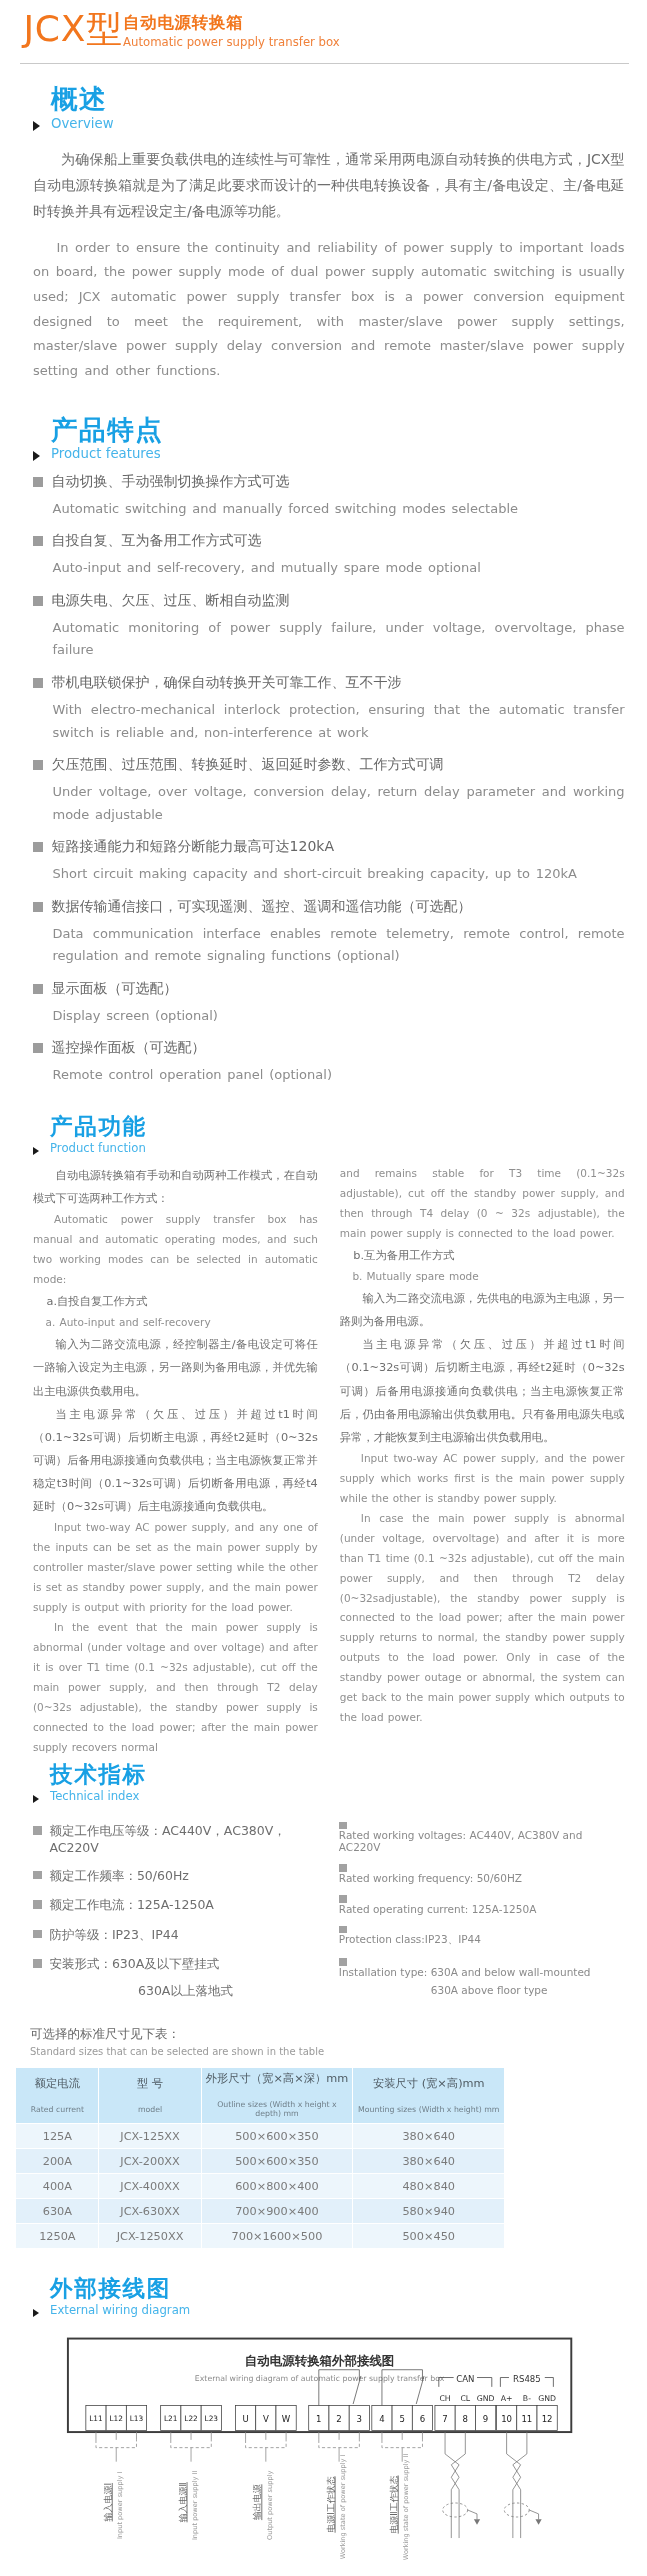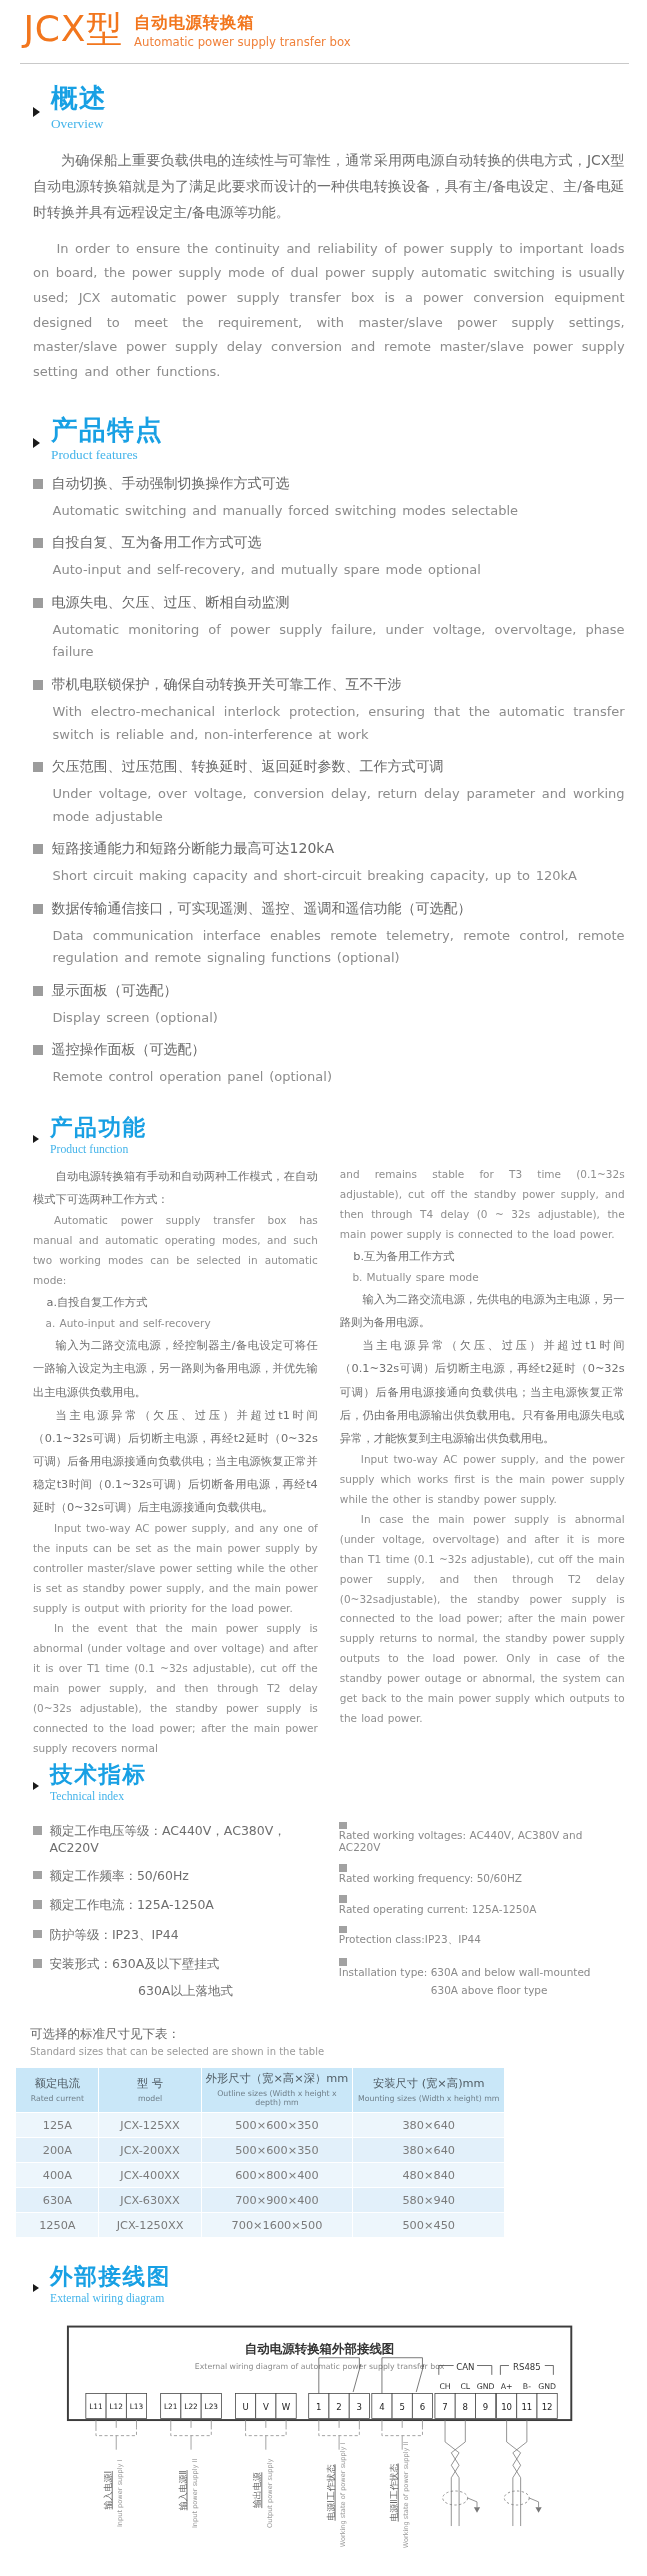--- a/index.html
+++ b/index.html
@@ -3,27 +3,27 @@
 <meta charset="utf-8">
 <style>
   * { margin:0; padding:0; box-sizing:border-box; }
   body { background:#fff; }
   .page { width:648px; height:2576px; overflow:hidden; position:relative;
           font-family:"DejaVu Sans", sans-serif; background:#fff; }
 
   
   .hdr { display:flex; align-items:flex-start; padding:11px 0 0 23.4px; }
   .hdr-model { font-size:36px; line-height:1.0; color:#f2761d; font-weight:normal; letter-spacing:0.8px; }
-  .hdr-right { margin-left:11px; padding-top:0.8px; }
+  .hdr-right { margin-left:0; padding-top:0.8px; }
   .hdr-cn { font-size:16.4px; color:#f2761d; font-weight:bold; letter-spacing:0.8px; }
   .hdr-en { font-size:11.7px; color:#f0813a; margin-top:1.6px; }
   .hdr-rule { border:none; border-top:0.8px solid #c9c9c9; margin:14px 19.5px 0 19.5px; }
 
   
-  .sec-head { display:flex; align-items:center; margin-left:33px;font-family:Liberation Serif, serif; }
+  .sec-head { display:flex; align-items:flex-end; margin-left:33px; }
   .tri { width:0; height:0; border-left:7px solid #1a1a1a; border-top:5.5px solid transparent;
          border-bottom:5.5px solid transparent; margin:7.8px 11px 0 0; }
   .sec-cn { font-size:26.5px; color:#18a0e4; font-weight:bold; letter-spacing:1.6px; line-height:1.1; }
   .sec-en { font-size:13.3px; color:#45b4ea; margin-top:2.3px; }
   .sec-head.small .sec-cn { font-size:22.6px; }
   .sec-head.small .sec-en { font-size:11.7px; }
   .sec-head.small .tri { border-left-width:6.2px; border-top-width:4.7px; border-bottom-width:4.7px; margin-top:7px; }
 
   .content { margin:0 23.4px 0 33px; }
 
@@ -55,21 +55,21 @@
   .tb2 { margin-left:105px; margin-top:9.4px; font-size:12.5px; color:#6e6e6e; }
   .tb2r { margin-left:92px; margin-top:6.2px; font-size:10.5px; color:#8a8a8a; }
 
   
   .size-intro-cn { font-size:12.5px; color:#666; margin:26.5px 0 0 30px; }
   .size-intro-en { font-size:10px; color:#9a9a9a; margin:3.1px 0 0 30px; }
   table.sizes { border-collapse:separate; border-spacing:0 1.6px; width:488px; margin:9.4px 0 0 16.4px; }
   table.sizes th { background:#c9e7f8; font-weight:normal; padding:3.9px 1.6px 4.7px; border-right:1.6px solid #fff; }
   table.sizes th:last-child, table.sizes td:last-child { border-right:none; }
   .th-cn { font-size:11.3px; color:#4f5b63; }
-  .th-en { font-size:7.8px; color:#6f7f89; margin-top:3px; }
+  .th-en { font-size:7.8px; color:#6f7f89; margin-top:14px; }
   table.sizes td { font-size:11.3px; color:#7a7a7a; text-align:center; padding:5.5px 1.6px; border-right:1.6px solid #fff; }
   table.sizes tr.r-odd td { background:#edf6fc; }
   table.sizes tr.r-even td { background:#e2f0fa; }
 
   
   .wiring-svg { display:block; margin:20px 0 0 66px; }
 
   .sp-sec { margin-top:26.5px; }
 </style>
 </head>

